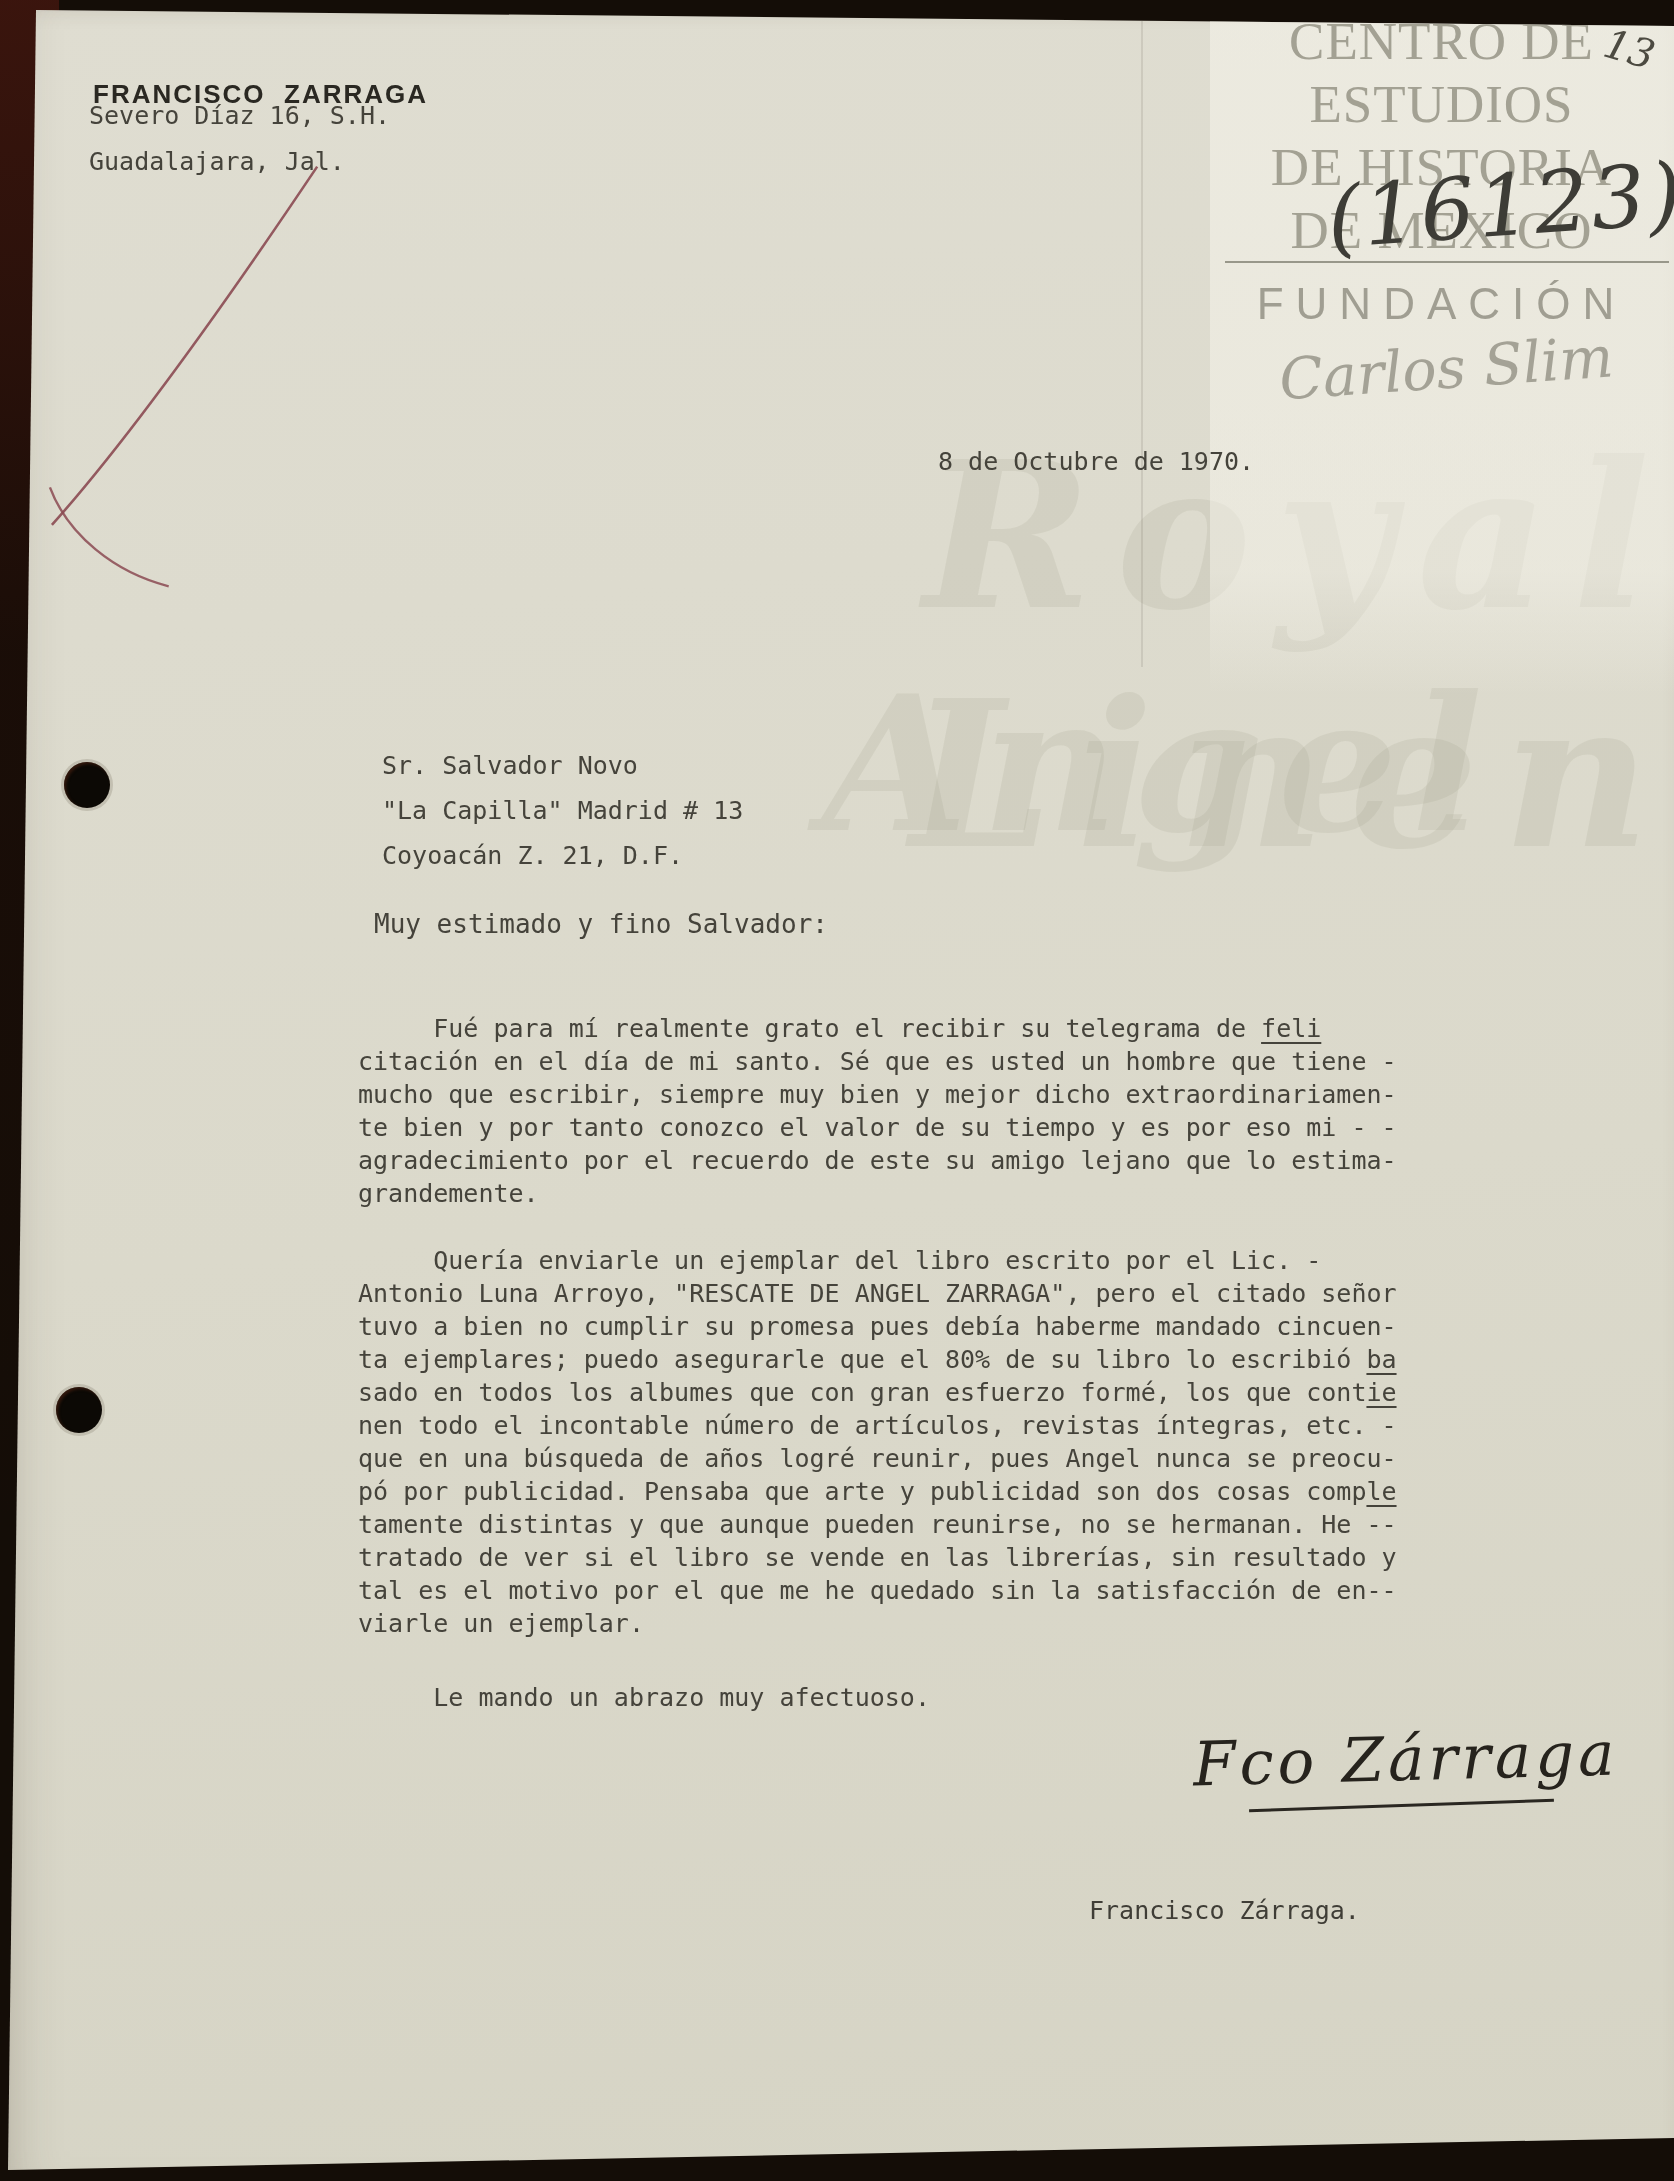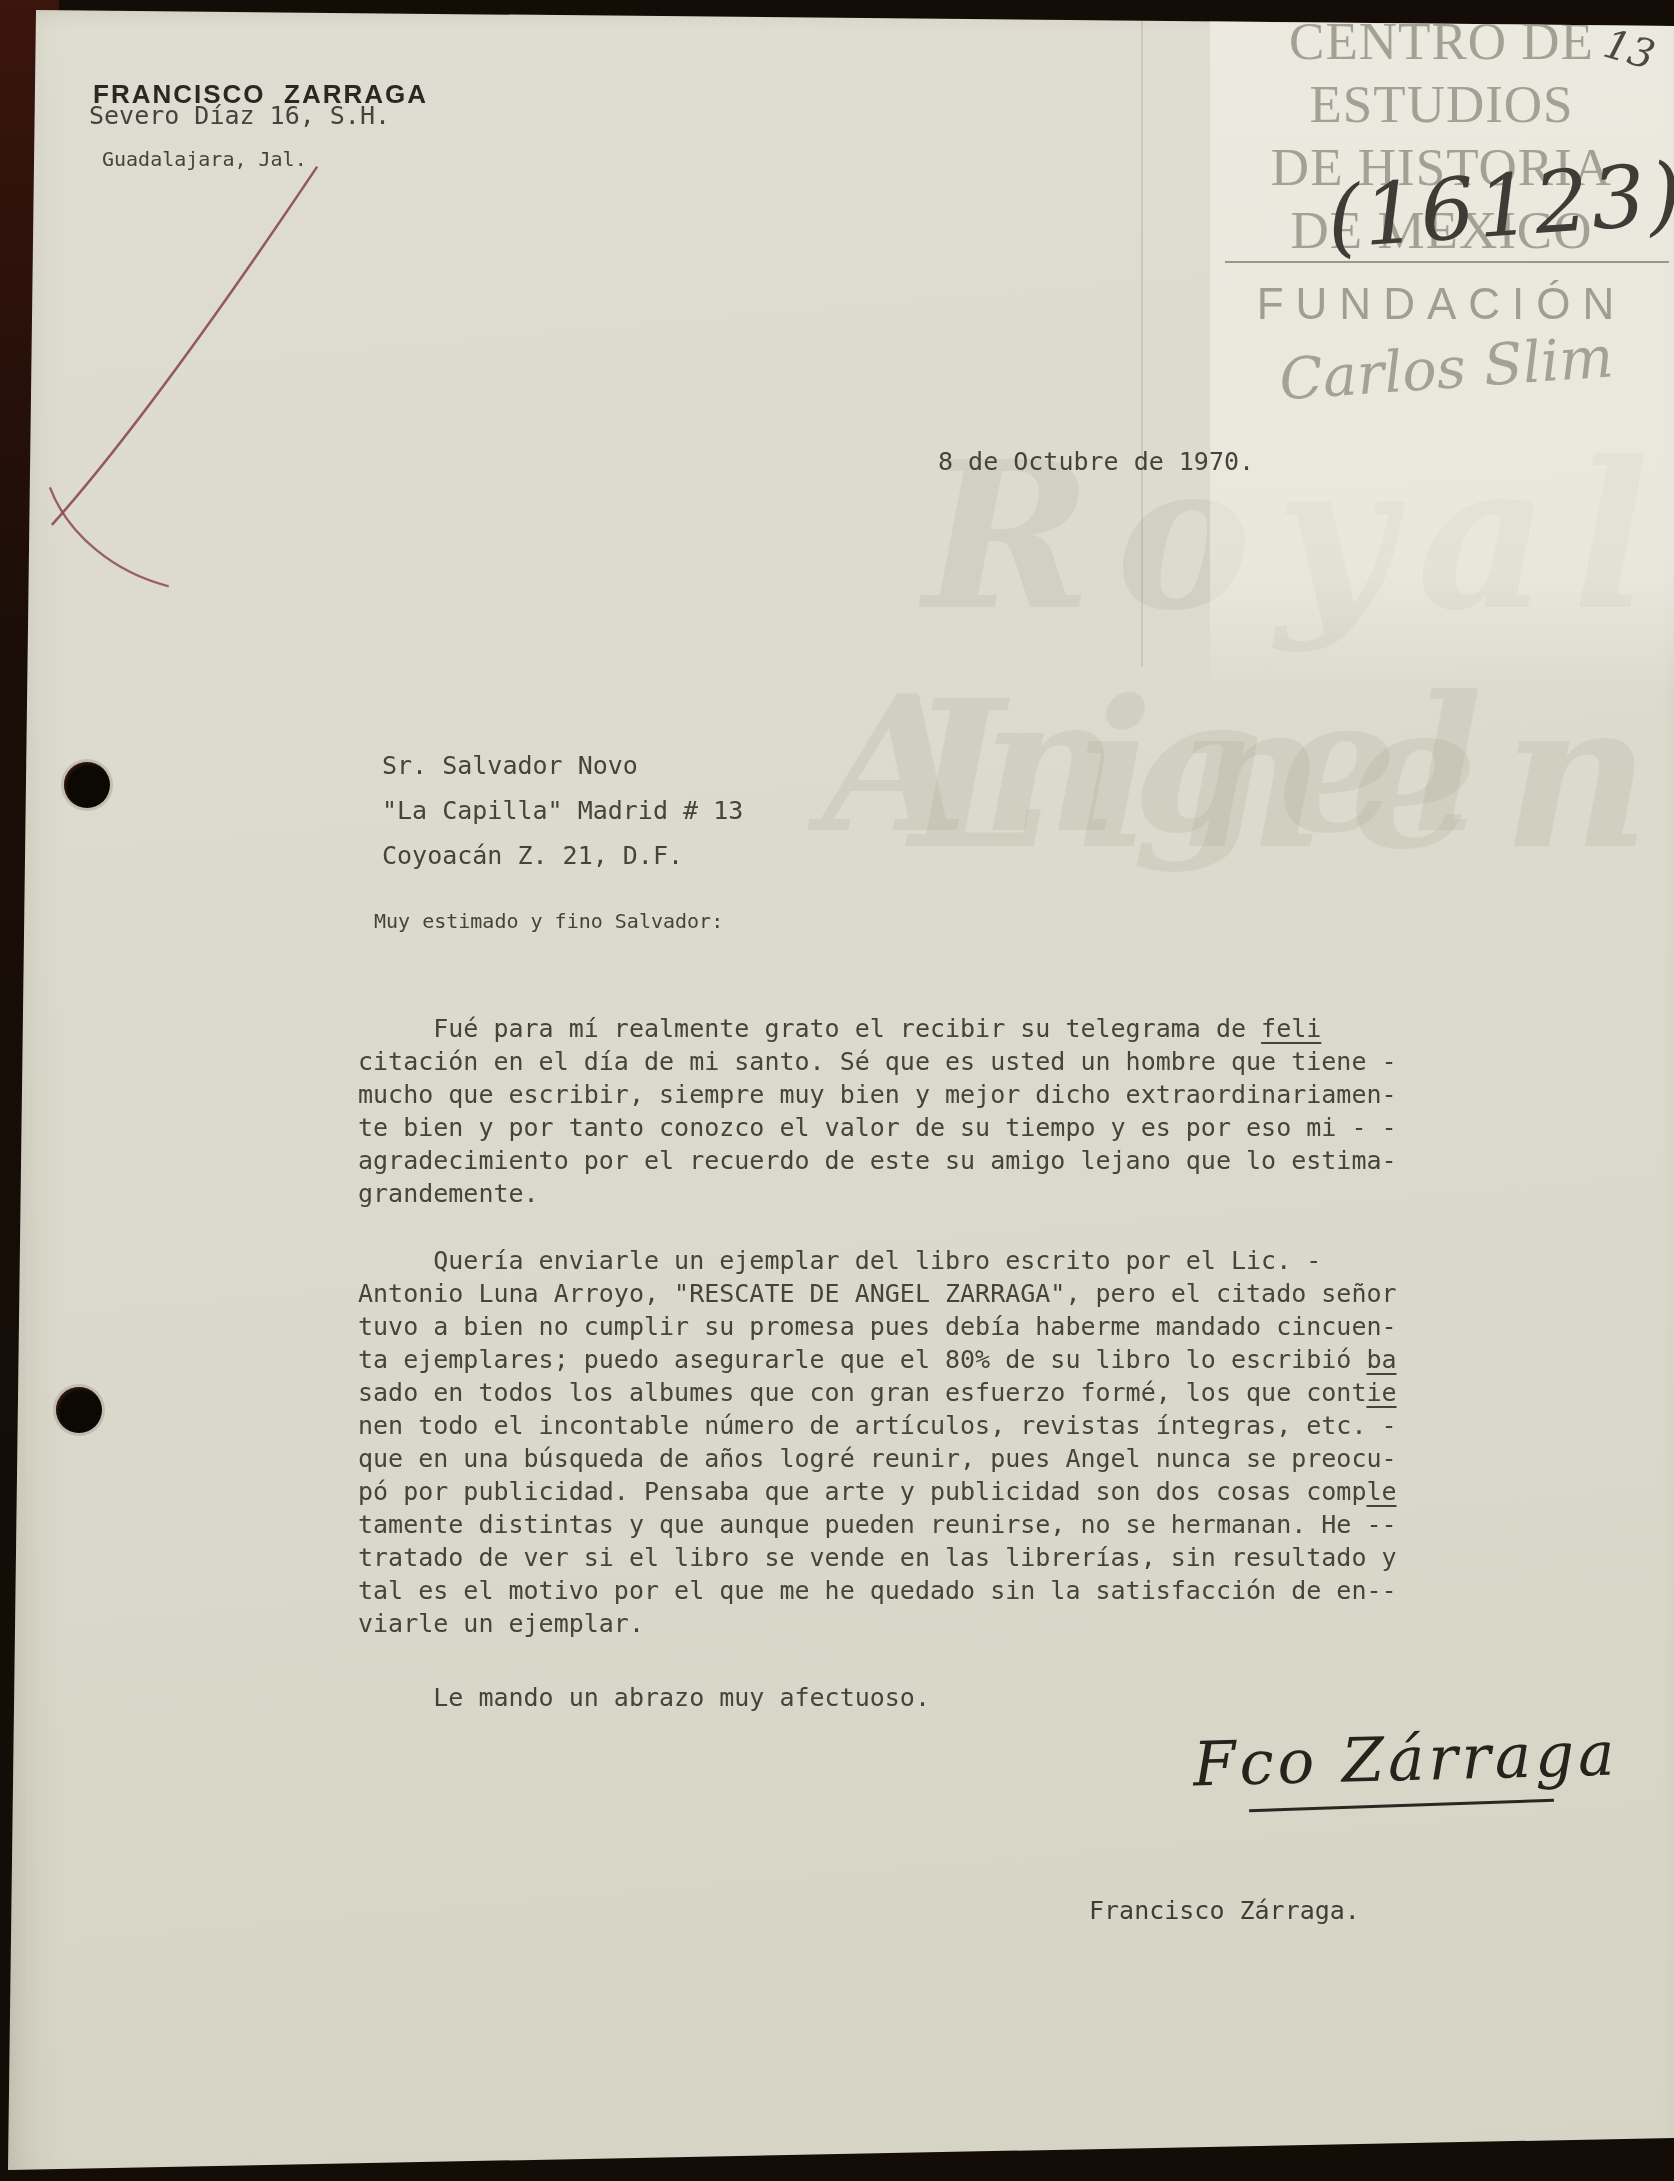--- a/index.html
+++ b/index.html
@@ -11,21 +11,21 @@
         background:linear-gradient(175deg,#dfddd1 0%,#dbd9cb 55%,#d6d4c5 100%);
         clip-path:polygon(36px 10px,1674px 26px,1674px 2138px,8px 2170px);
         box-shadow:inset 40px 0 59px -40px rgba(70,55,40,.35), inset 0 18px 30px -20px rgba(90,70,55,.30);}
   .mono{font-family:"DejaVu Sans Mono",monospace;color:#45433b;white-space:pre;}
   .abs{position:absolute;}
 
   
   #lh-name{left:93px;top:79px;font-family:"Liberation Sans",sans-serif;font-weight:bold;
         font-size:26px;letter-spacing:2px;color:#2a2822;}
   #lh-a1{left:89px;top:101px;font-size:25px;}
-  #lh-a2{left:102px;top:147px;font-size:20px;text-align:right;}
+  #lh-a2{left:89px;top:147px;font-size:25px;text-align:right;}
 
   
   #stamp-patch{left:1210px;top:12px;width:464px;height:683px;
         background:linear-gradient(to bottom,rgba(247,245,236,.55) 0%,rgba(247,245,236,.48) 82%,rgba(247,245,236,0) 100%);}
   #stamp-lines{left:1214px;top:10px;width:455px;text-align:center;
         font-family:"Liberation Serif",serif;font-size:53px;line-height:63px;
         letter-spacing:1px;color:rgba(152,150,137,.88);}
   #stamp-rule{left:1225px;top:261px;width:444px;height:2px;background:rgba(138,136,123,.85);}
   #stamp-fundacion{left:1214px;top:279px;width:455px;text-align:center;
         font-family:"Liberation Sans",sans-serif;font-size:44px;letter-spacing:12px;
@@ -43,21 +43,21 @@
   .ghost{font-family:"DejaVu Serif",serif;font-style:italic;font-weight:bold;
         color:rgba(138,136,118,.13);}
   #ghost1{left:392px;top:416px;font-size:203px;letter-spacing:24px;text-align:right;}
   #ghost2{left:822px;top:653px;font-size:188px;letter-spacing:14px;}
 
   #fold-line{left:1141px;top:14px;width:2px;height:653px;background:rgba(110,105,92,.16);}
 
   
   #date-line{left:938px;top:447px;font-size:25px;}
   #recipient{left:382px;top:743px;font-size:25px;line-height:45px;}
-  #salutation{left:374px;top:909px;font-size:20px;}
+  #salutation{left:374px;top:909px;font-size:26px;}
   .para{font-size:25px;line-height:33px;}
   #para-0{left:358px;top:1012px;}
   #para-1{left:358px;top:1244px;}
   #closing{left:358px;top:1675px;font-size:25px;margin-top:8px;}
   .ul{text-decoration:underline;text-underline-offset:5px;text-decoration-thickness:2px;}
 
   
   #sig-script{left:1193px;top:1723px;font-family:"DejaVu Serif",serif;font-style:italic;
         font-size:61px;color:#26231d;transform:rotate(-1.5deg);letter-spacing:4px;}
   #sig-flourish{left:1249px;top:1804px;width:305px;height:3px;background:#2a2721;transform:rotate(-2deg);}

